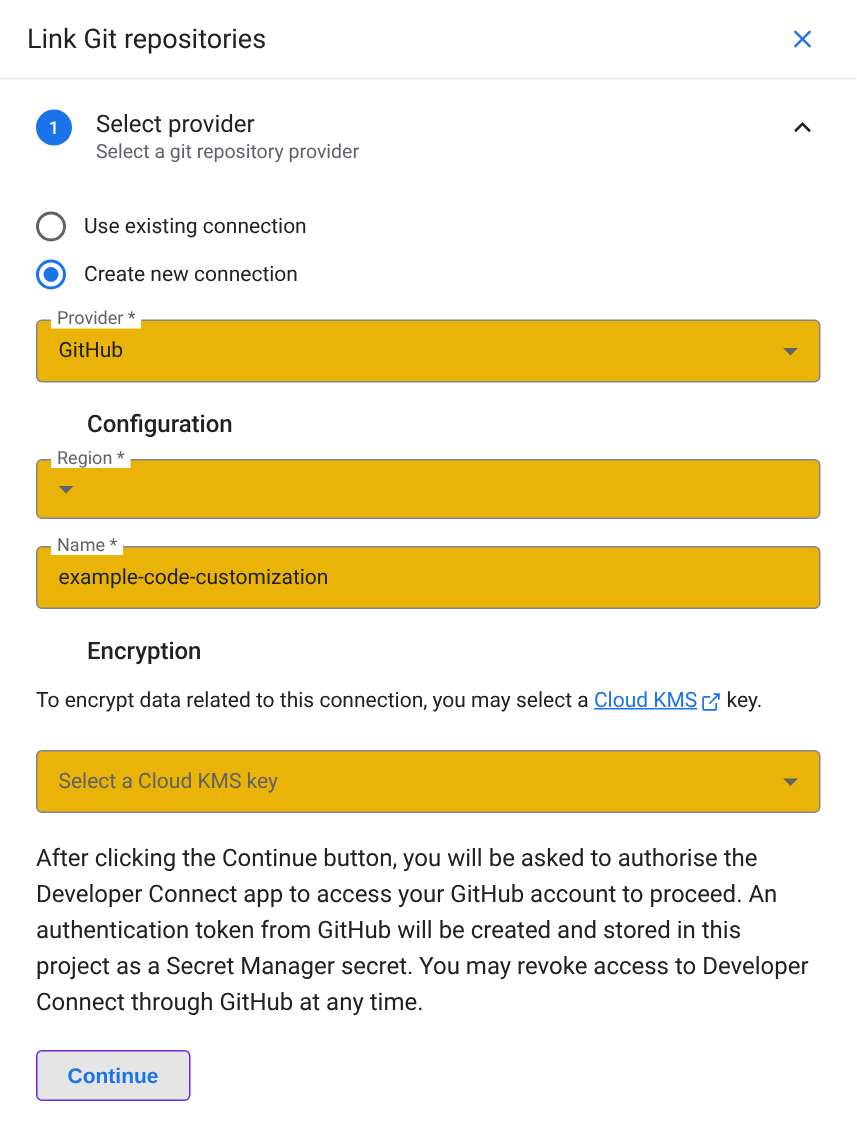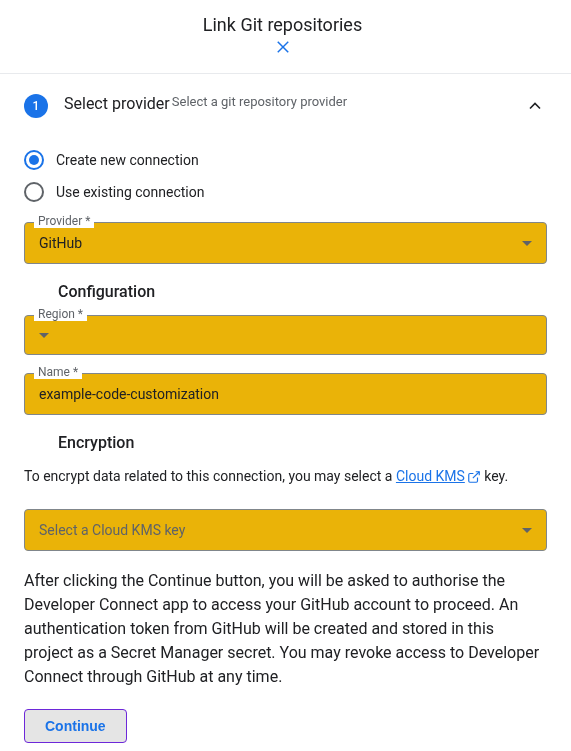--- a/index.html
+++ b/index.html
@@ -12,21 +12,20 @@
       background: #fff;
       color: #202124;
       width: 571px;
     }
     .dialog-header {
       display: flex;
       justify-content: space-between;
       align-items: center;
       padding: 14px 24px 14px 18px;
       border-bottom: 1px solid #e8eaed;
-      flex-direction: column;
     }
     .dialog-title {
       font-size: 18px;
       font-weight: 400;
       color: #202124;
     }
     .close-btn {
       color: #1a73e8;
       cursor: pointer;
       width: 24px;
@@ -62,20 +61,21 @@
     .step-badge.active {
       background: #1a73e8;
       color: #fff;
     }
     .step-badge.inactive {
       background: #5f6368;
       color: #fff;
     }
     .step-title-group {
       display: flex;
+      flex-direction: column;
       gap: 2px;
     }
     .step-title {
       font-size: 16px;
       color: #202124;
       font-weight: 400;
     }
     .step-subtitle {
       font-size: 13px;
       color: #5f6368;
@@ -241,28 +241,28 @@
     <div class="chevron">
       <svg width="20" height="20" viewBox="0 0 24 24" fill="none" stroke="#202124" stroke-width="2">
         <polyline points="6 15 12 9 18 15"></polyline>
       </svg>
     </div>
   </div>
 
   <div class="step-body">
     <div class="radio-group">
       <div class="radio-row">
+        <div class="radio-circle"></div>
+        <div class="radio-label">Use existing connection</div>
+      </div>
+      <div class="radio-row">
         <div class="radio-circle selected">
           <div class="radio-dot"></div>
         </div>
         <div class="radio-label">Create new connection</div>
-      </div>
-      <div class="radio-row">
-        <div class="radio-circle"></div>
-        <div class="radio-label">Use existing connection</div>
       </div>
     </div>
 
     <div class="form-field">
       <div class="field-label">Provider *</div>
       <div class="field-box">
         <span>GitHub</span>
         <div class="dropdown-arrow"></div>
       </div>
     </div>

